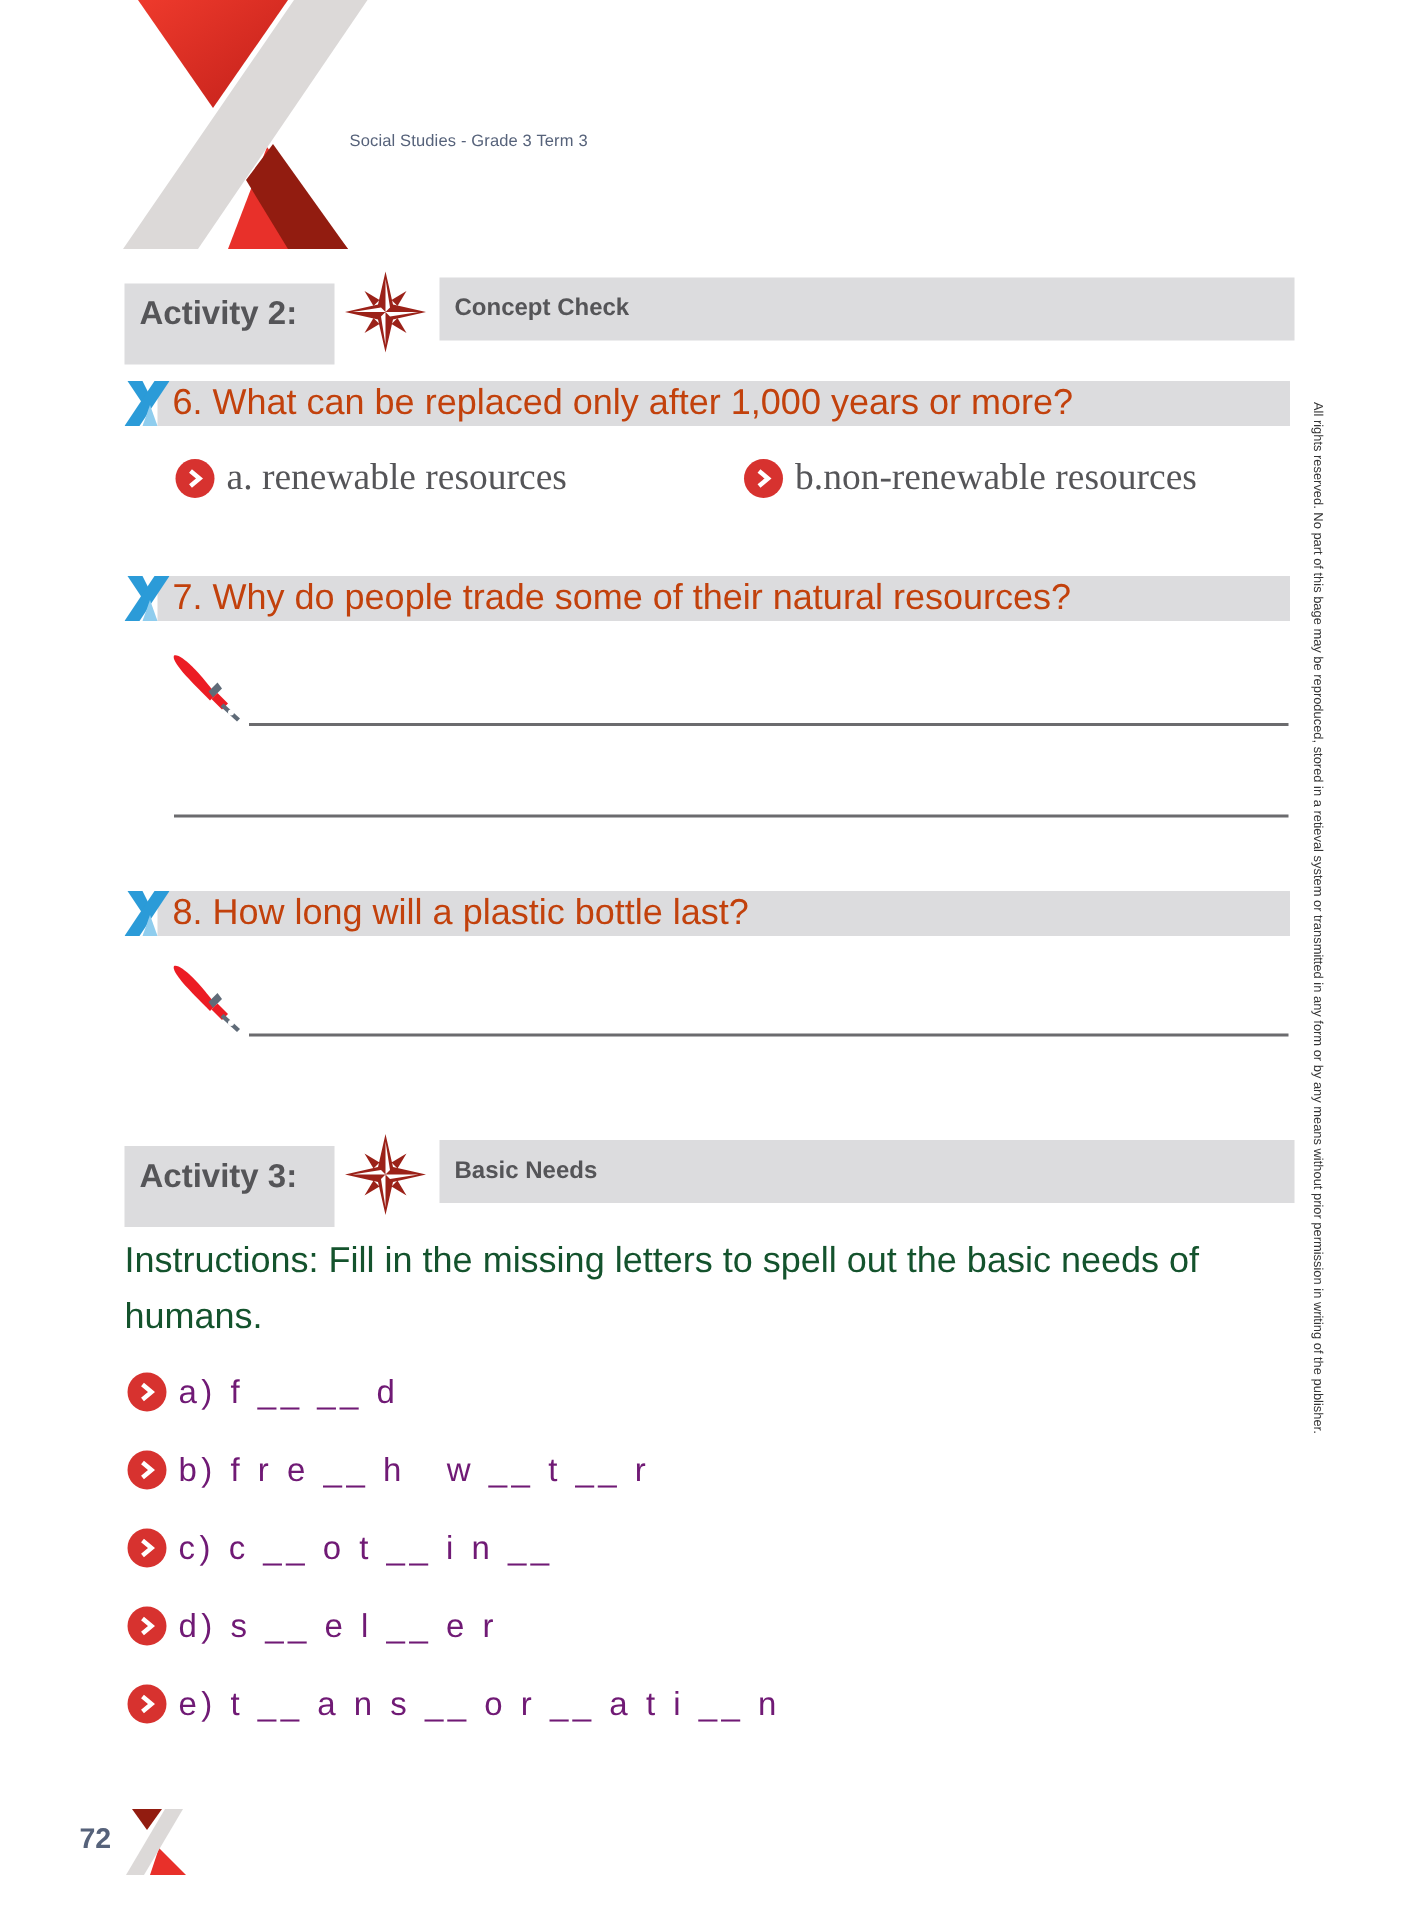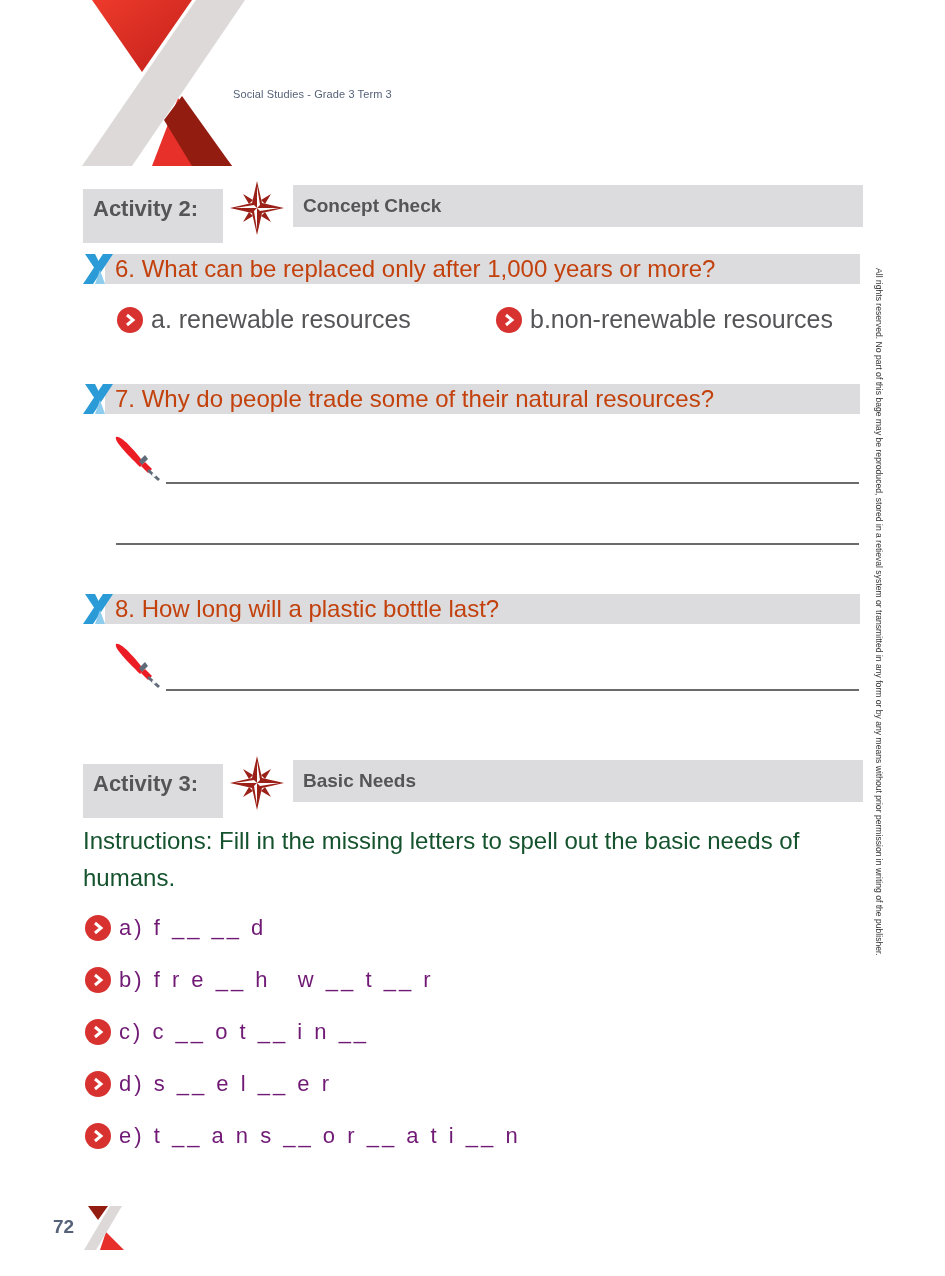--- a/index.html
+++ b/index.html
@@ -7,28 +7,28 @@
     body { position: relative; font-family: "DejaVu Sans", sans-serif; color: #4d4d4f; }
 
     .corner-logo { position: absolute; left: 82px; top: 0; width: 165px; height: 166px; }
     .header-title { position: absolute; left: 233px; top: 88px; font-size: 11px; color: #56627a; letter-spacing: 0.1px; font-family: "Liberation Sans", sans-serif; }
 
     .activity-row { position: absolute; left: 83px; width: 780px; height: 52px; }
     .activity-label { position: absolute; left: 0; top: 9px; width: 140px; height: 54px; background: #dcdcde;
       font-size: 22px; font-weight: bold; color: #555558; padding-left: 10px; line-height: 40px; font-family: "Liberation Sans", sans-serif; }
     .compass { position: absolute; left: 146px; top: 0; width: 56px; height: 56px; }
     .activity-title { position: absolute; left: 210px; top: 5px; width: 570px; height: 42px; background: #dcdcde;
-      font-size: 19px; font-weight: bold; color: #555558; padding-left: 10px; line-height: 42px; font-family: "Liberation Sans", sans-serif; }
+      font-size: 16px; font-weight: bold; color: #555558; padding-left: 10px; line-height: 42px; font-family: "Liberation Sans", sans-serif; }
 
     .question { position: absolute; left: 83px; width: 777px; height: 30px; }
     .question .qbar { position: absolute; left: 22px; top: 0; width: 755px; height: 30px; background: #dcdcde; }
     .question .qicon { position: absolute; left: 0; top: 0; width: 30px; height: 30px; }
     .question .qtext { position: absolute; left: 32px; top: 0; font-size: 24px; line-height: 30px; color: #c2410c; white-space: nowrap; font-family: "Liberation Sans", sans-serif; }
 
-    .option { position: absolute; display: flex; align-items: center; font-size: 25px; color: #555558; white-space: nowrap; font-family: Liberation Sans, sans-serif; }
+    .option { position: absolute; display: flex; align-items: center; font-size: 25px; color: #555558; white-space: nowrap; font-family: Liberation Serif, serif; }
     .chev { width: 26px; height: 26px; border-radius: 50%; background: #d7322f; display: inline-flex; align-items: center; justify-content: center; margin-right: 8px; flex: none; }
 
     .pen { position: absolute; width: 52px; height: 52px; }
     .answer-line { position: absolute; height: 2px; background: #6b6b6e; }
 
     .instructions { position: absolute; left: 83px; top: 822px; width: 780px; font-size: 24px; line-height: 37px; color: #14532d; font-family: "Liberation Sans", sans-serif; }
 
     .fill-item { position: absolute; left: 85px; display: flex; align-items: center; font-size: 22px; color: #701a75; letter-spacing: 3px; white-space: pre; font-family: "Liberation Sans", sans-serif; }
 
     .side-note { position: absolute; left: 868px; top: 268px; width: 740px; transform-origin: 0 0; transform: translate(16px, 0) rotate(90deg);

